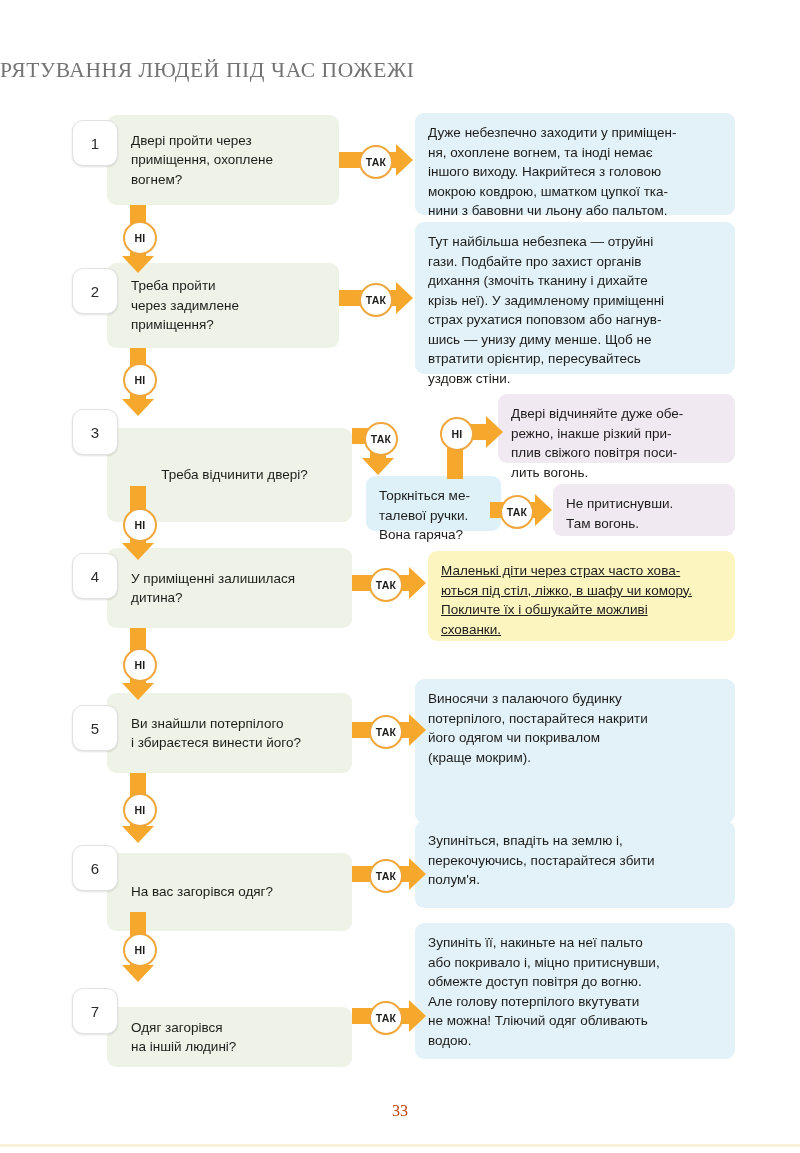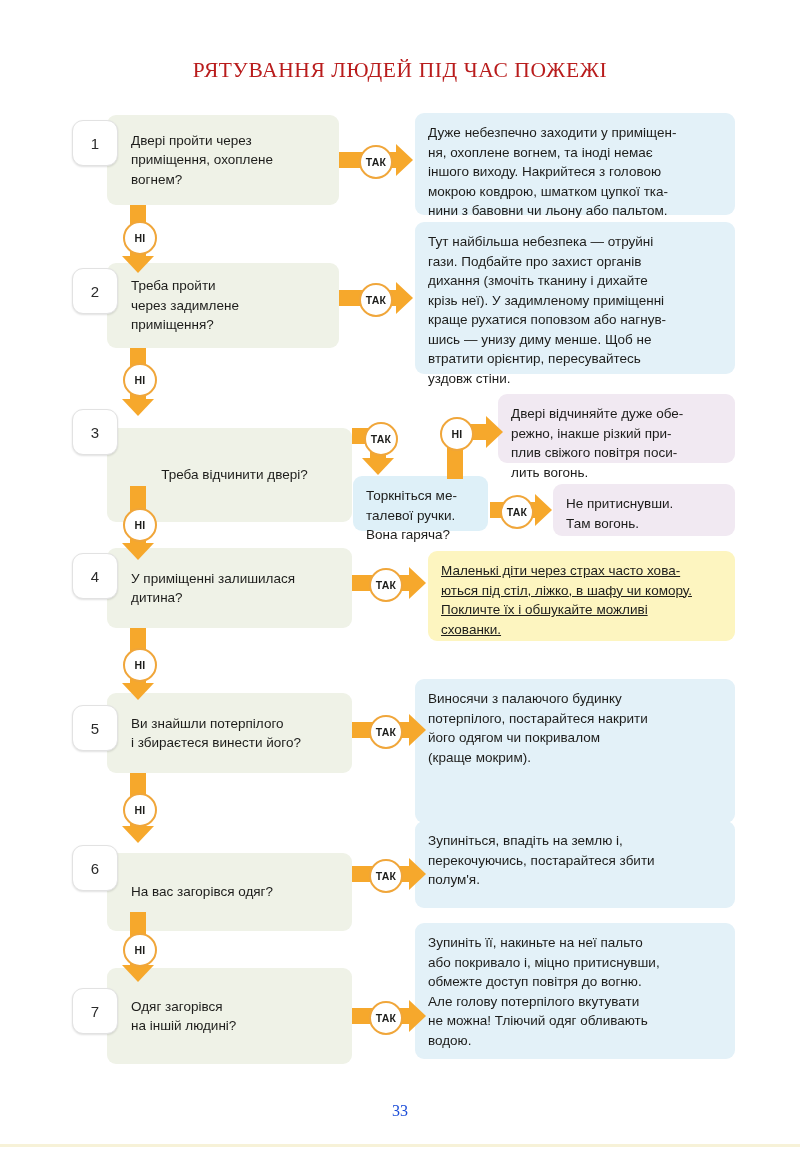--- a/index.html
+++ b/index.html
@@ -8,25 +8,24 @@
     background:#ffffff;
     font-family:"Liberation Sans", sans-serif;
     position:relative;
     overflow:hidden;
   }
   .page{position:relative;width:800px;height:1153px;}
 
   
   .title{
     position:absolute;left:0;top:58px;width:800px;
-    text-align:center;
     font-family:"Liberation Serif", serif;
     font-size:21.5px;
     letter-spacing:0.6px;
-    color:#b91c1c;
+    color:#737373;
     font-weight:400;
   }
 
   
   .box{
     position:absolute;
     box-sizing:border-box;
     border-radius:9px;
     font-size:13.5px;
     line-height:19.5px;
@@ -95,21 +94,21 @@
     border:2px solid #f0a63a;
     display:flex;align-items:center;justify-content:center;
     font-size:10.5px;font-weight:bold;color:#1d1d1b;
     z-index:5;
     letter-spacing:0.2px;
   }
 
   
   .pagenum{
     position:absolute;left:0;top:1102px;width:800px;
-    text-align:center;font-size:16px;color:#1d4ed8;
+    text-align:center;font-size:16px;color:#c2410c;
     font-family:"Liberation Serif", serif;
   }
   .footrule{
     position:absolute;left:0;top:1144px;width:800px;height:3px;
     background:#f7f2d8;
   }
 </style>
 </head>
 <body>
 
@@ -142,40 +141,40 @@
 через задимлене
 приміщення?</span>
   </div>
   <div class="arrow-h" style="left:339px;top:290px;width:62px;"></div>
   <div class="arrow-head-r" style="left:396px;top:282px;"></div>
   <div class="chip" style="left:359px;top:283px;">ТАК</div>
   <div class="box abox a-blue" style="left:415px;top:222px;width:320px;height:152px;">Тут найбільша небезпека — отруйні
 гази. Подбайте про захист органів
 дихання (змочіть тканину і дихайте
 крізь неї). У задимленому приміщенні
-краще рухатися поповзом або нагнув-
+страх рухатися поповзом або нагнув-
 шись — унизу диму менше. Щоб не
 втратити орієнтир, пересувайтесь
 уздовж стіни.</div>
 
   <div class="arrow-v" style="left:130px;top:348px;height:56px;"></div>
   <div class="arrow-head-d" style="left:122px;top:399px;"></div>
   <div class="chip" style="left:123px;top:363px;">НІ</div>
 
   <div class="numbadge" style="left:72px;top:409px;">3</div>
   <div class="box qbox" style="left:107px;top:428px;width:245px;height:94px;justify-content:center;">
     <span class="qtext">Треба відчинити двері?</span>
   </div>
 
   <div class="arrow-h" style="left:352px;top:428px;width:42px;"></div>
   <div class="arrow-v" style="left:370px;top:428px;height:34px;"></div>
   <div class="arrow-head-d" style="left:362px;top:458px;"></div>
   <div class="chip" style="left:364px;top:422px;">ТАК</div>
 
-  <div class="box abox sub-q" style="left:353px;top:476px;width:135px;height:55px;">Торкніться ме-
+  <div class="box abox sub-q" style="left:366px;top:476px;width:135px;height:55px;">Торкніться ме-
 талевої ручки.
 Вона гаряча?</div>
 
   <div class="arrow-v" style="left:447px;top:424px;height:55px;"></div>
   <div class="arrow-h" style="left:447px;top:424px;width:44px;"></div>
   <div class="arrow-head-r" style="left:486px;top:416px;"></div>
   <div class="chip" style="left:440px;top:417px;">НІ</div>
   <div class="box abox a-purple" style="left:498px;top:394px;width:237px;height:69px;">Двері відчиняйте дуже обе-
 режно, інакше різкий при-
 плив свіжого повітря поси-
@@ -234,21 +233,21 @@
   <div class="chip" style="left:369px;top:859px;">ТАК</div>
   <div class="box abox a-blue" style="left:415px;top:821px;width:320px;height:87px;">Зупиніться, впадіть на землю і,
 перекочуючись, постарайтеся збити
 полум'я.</div>
 
   <div class="arrow-v" style="left:130px;top:912px;height:58px;"></div>
   <div class="arrow-head-d" style="left:122px;top:965px;"></div>
   <div class="chip" style="left:123px;top:933px;">НІ</div>
 
   <div class="numbadge" style="left:72px;top:988px;">7</div>
-  <div class="box qbox" style="left:107px;top:968px;width:245px;height:96px;">
+  <div class="box qbox" style="left:107px;top:1007px;width:245px;height:60px;">
     <span class="qtext">Одяг загорівся
 на іншій людині?</span>
   </div>
   <div class="arrow-h" style="left:352px;top:1008px;width:62px;"></div>
   <div class="arrow-head-r" style="left:409px;top:1000px;"></div>
   <div class="chip" style="left:369px;top:1001px;">ТАК</div>
   <div class="box abox a-blue" style="left:415px;top:923px;width:320px;height:136px;">Зупиніть її, накиньте на неї пальто
 або покривало і, міцно притиснувши,
 обмежте доступ повітря до вогню.
 Але голову потерпілого вкутувати

